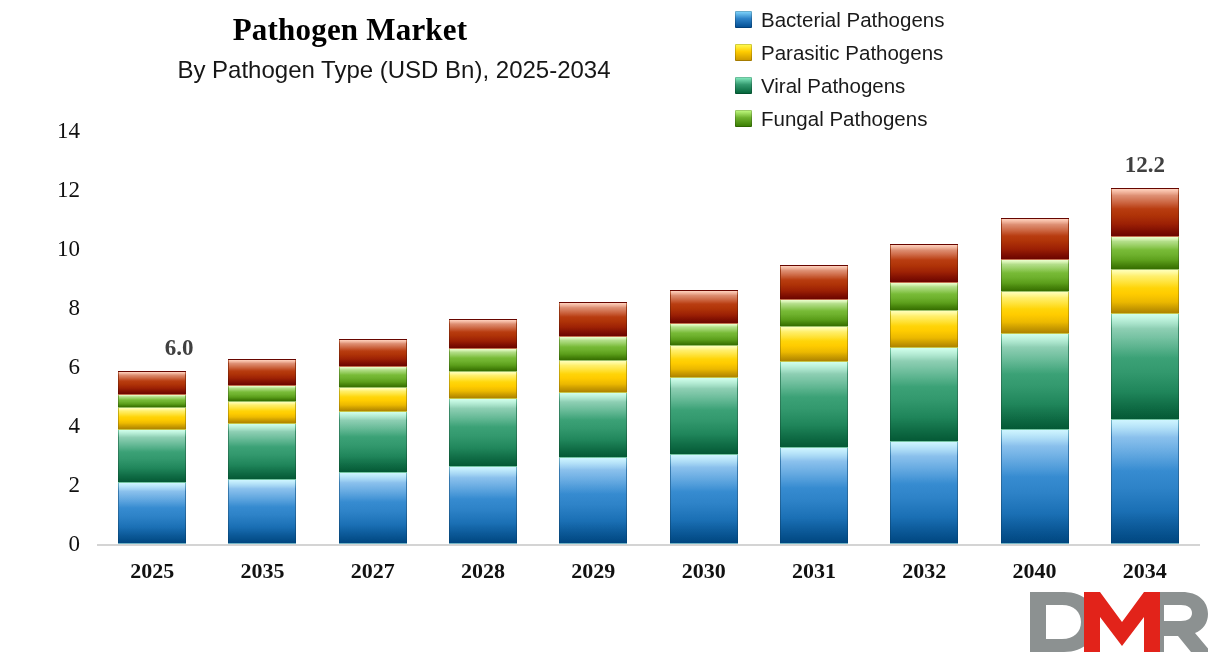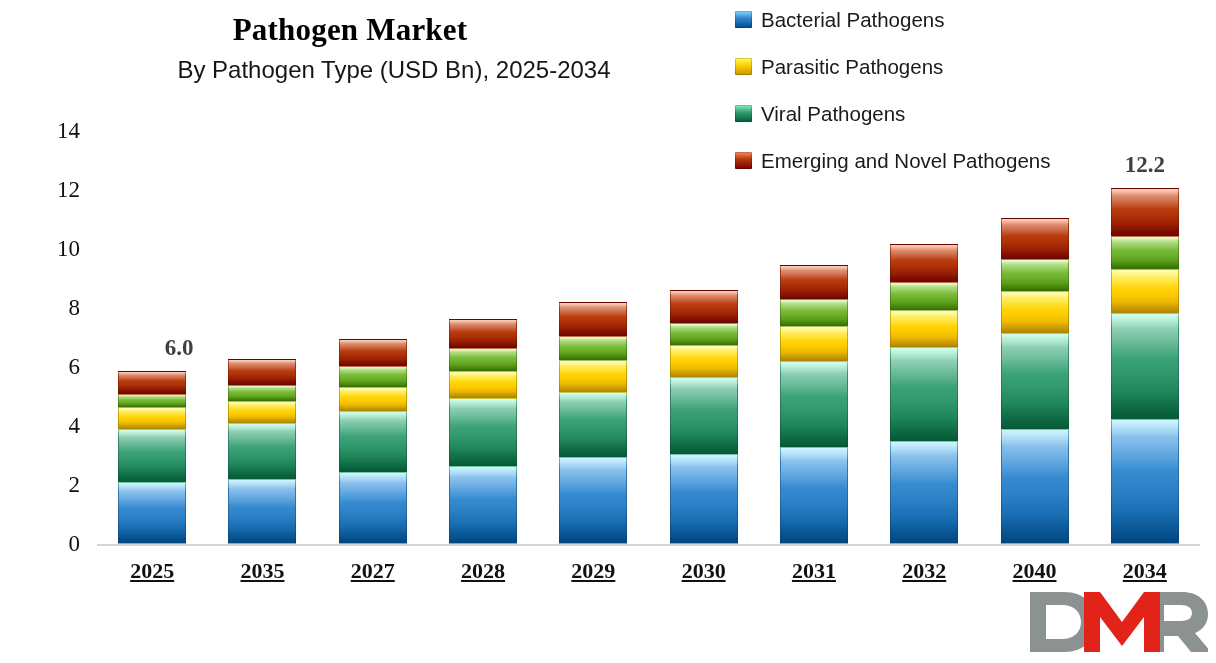--- a/index.html
+++ b/index.html
@@ -28,21 +28,21 @@
     font-family:"Liberation Sans", sans-serif;
     font-size:24px;
     color:#161616;
     margin-left:44px;
   }
 
   
   .legend{
     position:absolute;left:735px;top:8px;
     display:flex;flex-direction:column;
-    gap:24px;
+    gap:10px;
   }
   .legend-item{display:flex;align-items:center;gap:9px;height:23px;}
   .legend-swatch{
     width:17px;height:17px;flex:0 0 17px;
     border-radius:1px;
     box-shadow:inset 0 0 0 1px rgba(0,0,0,.18);
   }
   .legend-label{
     font-size:20.5px;color:#1a1a1a;white-space:nowrap;
     font-family:"Liberation Sans", sans-serif;
@@ -112,21 +112,21 @@
     white-space:nowrap;
   }
 
   .xlabels{
     position:absolute;left:97px;top:556px;width:1103px;height:30px;
     display:flex;justify-content:space-around;align-items:center;
   }
   .xlabel{
     width:110px;text-align:center;
     font-family:"Liberation Serif", serif;
-    font-weight:bold;font-size:22px;color:#111;text-decoration:underline;
+    font-weight:bold;font-size:22px;color:#111;
   }
 
   
   .logo{
     position:absolute;left:1028px;top:588px;width:180px;height:68px;
   }
   .logo svg{display:block;}
 </style>
 </head>
 <body>
@@ -143,22 +143,22 @@
       </div>
       <div class="legend-item">
         <span class="legend-swatch" style="background: linear-gradient(rgb(255, 255, 87) 0%, rgb(255, 204, 0) 45%, rgb(199, 148, 0) 100%);"></span>
         <span class="legend-label">Parasitic Pathogens</span>
       </div>
       <div class="legend-item">
         <span class="legend-swatch" style="background: linear-gradient(rgb(138, 240, 197) 0%, rgb(51, 153, 110) 45%, rgb(0, 97, 54) 100%);"></span>
         <span class="legend-label">Viral Pathogens</span>
       </div>
       <div class="legend-item">
-        <span class="legend-swatch" style="background: linear-gradient(rgb(255, 139, 95) 0%, rgb(176, 52, 8) 45%, rgb(120, 0, 0) 100%);"></span>
-        <span class="legend-label">Emerging and Novel Pathogens</span>
+        <span class="legend-swatch" style="background: linear-gradient(rgb(198, 255, 133) 0%, rgb(111, 178, 46) 45%, rgb(55, 122, 0) 100%);"></span>
+        <span class="legend-label">Fungal Pathogens</span>
       </div>
     </div>
 
   <div id="yticks">
       <div class="ytick" style="top: 544px; left: 20px; right: auto;">0</div>
       <div class="ytick" style="top: 485px; left: 20px; right: auto;">2</div>
       <div class="ytick" style="top: 426px; left: 20px; right: auto;">4</div>
       <div class="ytick" style="top: 367px; left: 20px; right: auto;">6</div>
       <div class="ytick" style="top: 308px; left: 20px; right: auto;">8</div>
       <div class="ytick" style="top: 249px; left: 20px; right: auto;">10</div>

